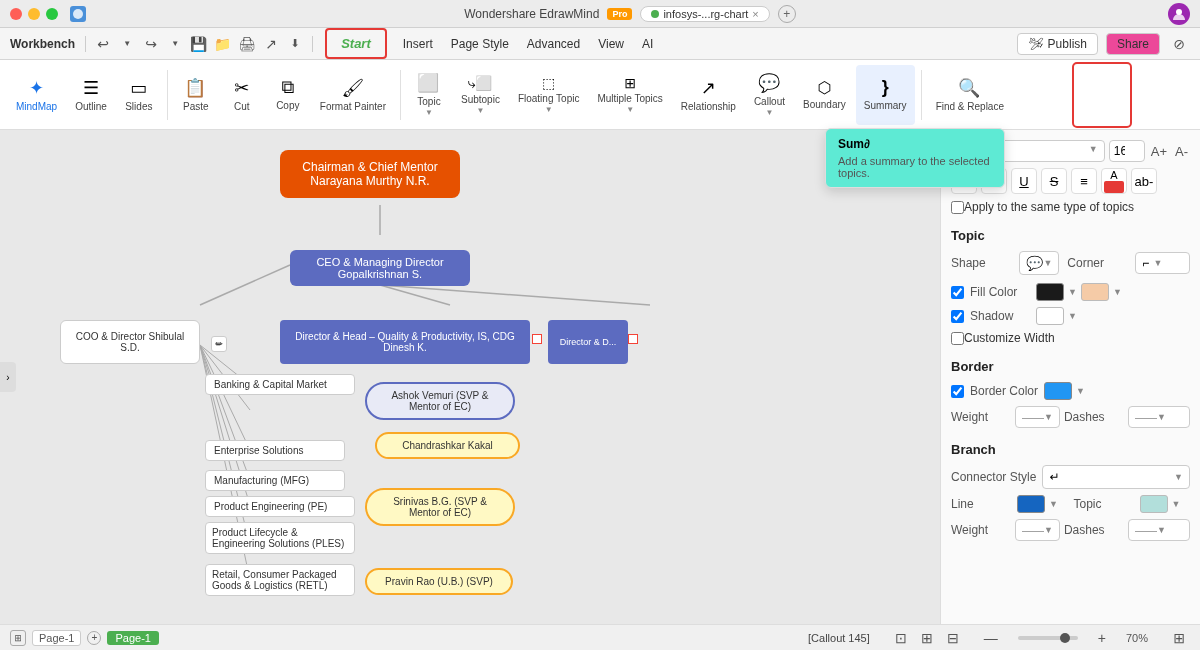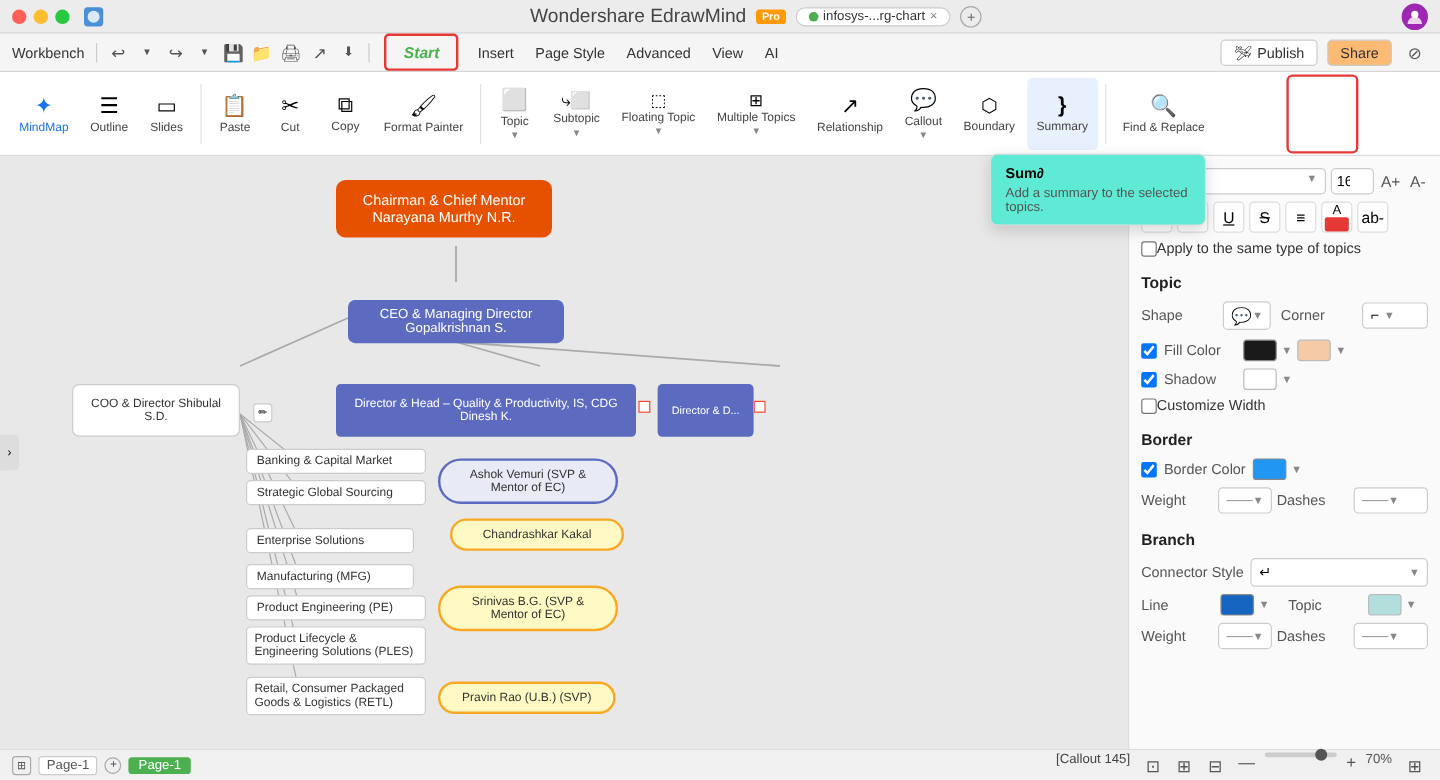--- a/index.html
+++ b/index.html
@@ -29,28 +29,28 @@
     
     .menu-bar {
       height: 32px;
       background: #f5f5f5;
       display: flex;
       align-items: center;
       padding: 0 10px;
       border-bottom: 1px solid #d5d5d5;
       gap: 2px;
     }
-    .workbench-label { font-size: 12px; color: #333; font-weight: 400; margin-right: 4px; }
+    .workbench-label { font-size: 12px; color: #333; font-weight: 700; margin-right: 4px; }
     .menu-btn { font-size: 12px; color: #333; padding: 3px 8px; border-radius: 4px; cursor: pointer; }
     .menu-sep { width: 1px; height: 16px; background: #ccc; margin: 0 4px; }
     .undo-redo { display: flex; align-items: center; gap: 2px; }
     .icon-btn { width: 22px; height: 22px; display: flex; align-items: center; justify-content: center; cursor: pointer; border-radius: 3px; font-size: 14px; color: #555; }
     .menu-right { margin-left: auto; display: flex; align-items: center; gap: 8px; }
     .publish-btn { background: white; border: 1px solid #ccc; border-radius: 4px; padding: 3px 10px; font-size: 12px; color: #333; display: flex; align-items: center; gap: 4px; }
-    .share-btn { background: #fdba74; border: 1px solid #ccc; border-radius: 4px; padding: 3px 10px; font-size: 12px; color: #333; }
+    .share-btn { background: #ec4899; border: 1px solid #ccc; border-radius: 4px; padding: 3px 10px; font-size: 12px; color: #333; }
 
     
     .toolbar {
       height: 70px;
       background: #fff;
       border-bottom: 1px solid #ddd;
       display: flex;
       align-items: center;
       padding: 0 8px;
       gap: 2px;
@@ -300,21 +300,21 @@
       border-top: 1px solid #ddd;
       display: flex;
       align-items: center;
       padding: 0 10px;
       font-size: 11px;
       color: #555;
       gap: 8px;
     }
     .status-left { display: flex; align-items: center; gap: 6px; }
     .status-page { background: white; border: 1px solid #ccc; border-radius: 3px; padding: 1px 6px; font-size: 11px; }
-    .status-right { margin-left: auto; display: flex; align-items: flex-start; gap: 8px; }
+    .status-right { margin-left: auto; display: flex; align-items: center; gap: 20px; }
     .status-callout { font-size: 11px; color: #444; }
     .zoom-label { font-size: 11px; }
     .zoom-slider { width: 60px; height: 4px; background: #ccc; border-radius: 2px; position: relative; }
     .zoom-thumb { width: 10px; height: 10px; background: #555; border-radius: 50%; position: absolute; top: -3px; left: 70%; }
 
     .summary-highlighted {
       background: #e8f0fe;
     }
   </style>
 </head>
@@ -325,21 +325,21 @@
     <div class="wc red"></div>
     <div class="wc yellow"></div>
     <div class="wc green"></div>
   </div>
   <div class="app-icon">
     <svg width="12" height="12" viewBox="0 0 12 12">
         <circle cx="6" cy="6" r="5" fill="white" opacity="0.8"></circle>
       </svg>
   </div>
   <div class="title-bar-title">
-    <span style="font-size:16px;color:#444;">Wondershare EdrawMind</span>
+    <span style="font-size:12px;color:#444;">Wondershare EdrawMind</span>
     <span style="background:#f90;color:white;font-size:9px;padding:1px 5px;border-radius:3px;font-weight:600;">Pro</span>
     <div class="tab-pill">
       <div class="tab-dot"></div>
       <span>infosys-...rg-chart</span>
       <span style="color:#888;font-size:11px;">×</span>
     </div>
     <div class="add-tab">+</div>
   </div>
   <div class="user-icon">
     <svg width="14" height="14" viewBox="0 0 14 14">
@@ -504,21 +504,20 @@
     <div class="node node-dir1" style="top:190px; left:280px; width:250px; height:44px;">
       <span style="font-size:10px;">Director &amp; Head – Quality &amp; Productivity, IS, CDG
 Dinesh K.</span>
     </div>
 
     <div class="node node-dir2" style="top:190px; left:548px; width:80px; height:44px;">
       <span style="font-size:9px;">Director &amp; D...</span>
     </div>
 
     <div class="sub-item" style="top:244px; left:205px; width:150px;">Banking &amp; Capital Market</div>
-    <div class="sub-item" style="top:270px; left:205px; width:150px;">Strategic Global Sourcing</div>
     <div class="sub-item" style="top:310px; left:205px; width:140px;">Enterprise Solutions</div>
     <div class="sub-item" style="top:340px; left:205px; width:140px;">Manufacturing (MFG)</div>
     <div class="sub-item" style="top:366px; left:205px; width:150px;">Product Engineering (PE)</div>
     <div class="sub-item" style="top:392px; left:205px; width:150px; height:32px; display:flex; align-items:center; padding:4px 6px;">
       <span style="font-size:10px;">Product Lifecycle &amp;
 Engineering Solutions (PLES)</span>
     </div>
     <div class="sub-item" style="top:434px; left:205px; width:150px; height:32px; display:flex; align-items:center; padding:4px 6px;">
       <span style="font-size:10px;">Retail, Consumer
 Packaged Goods &amp; Logistics (RETL)</span>

